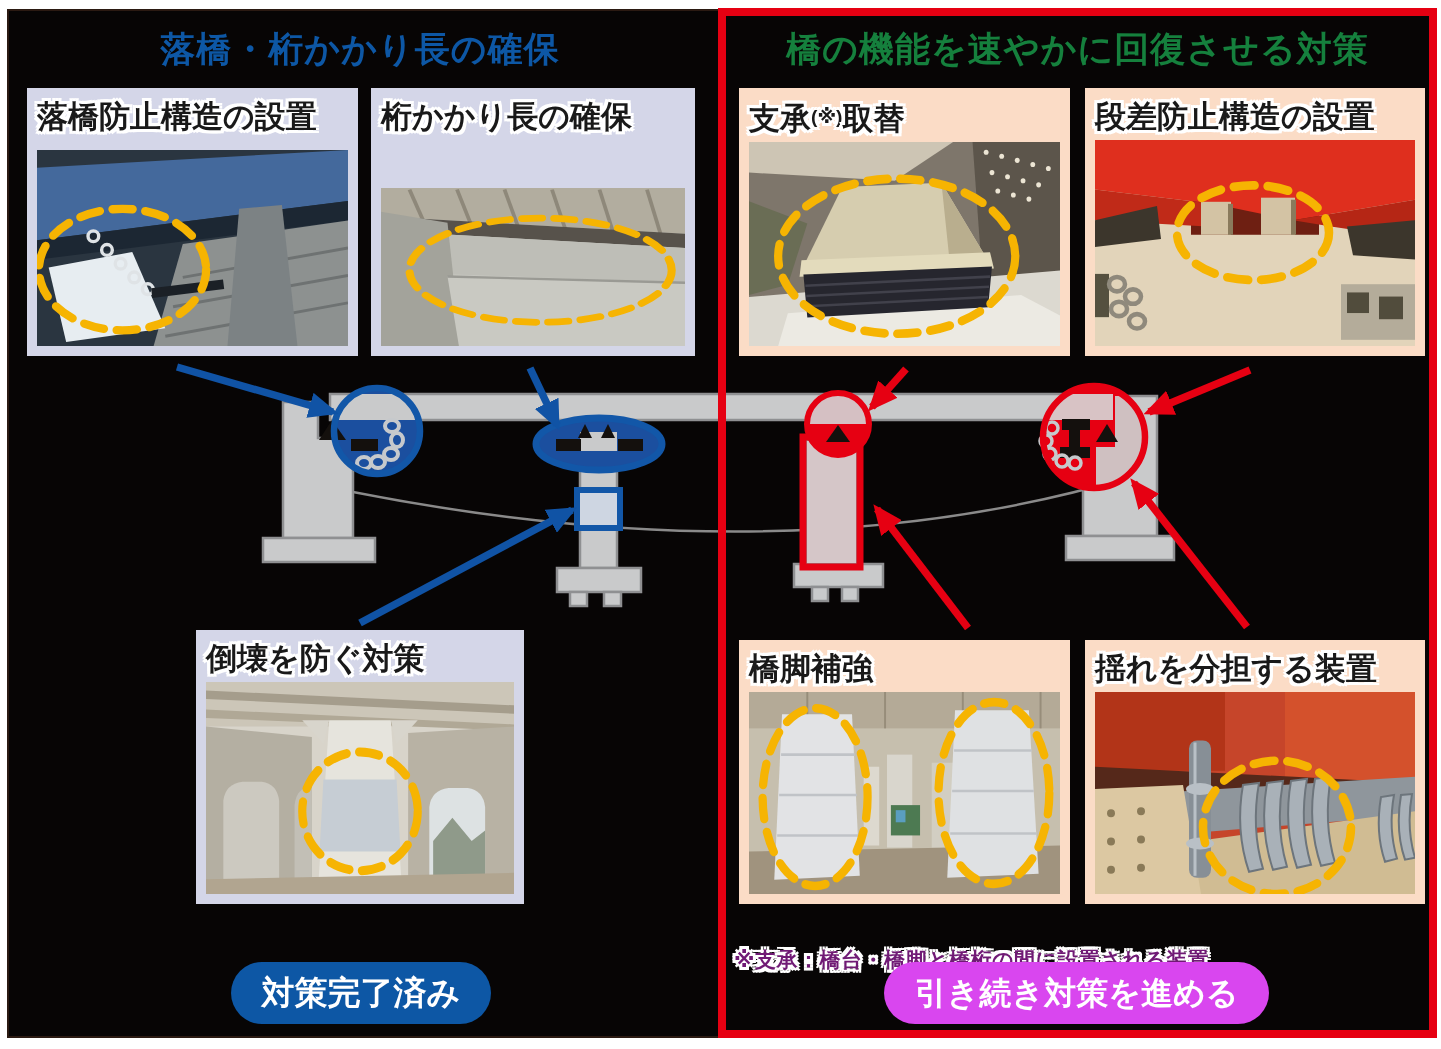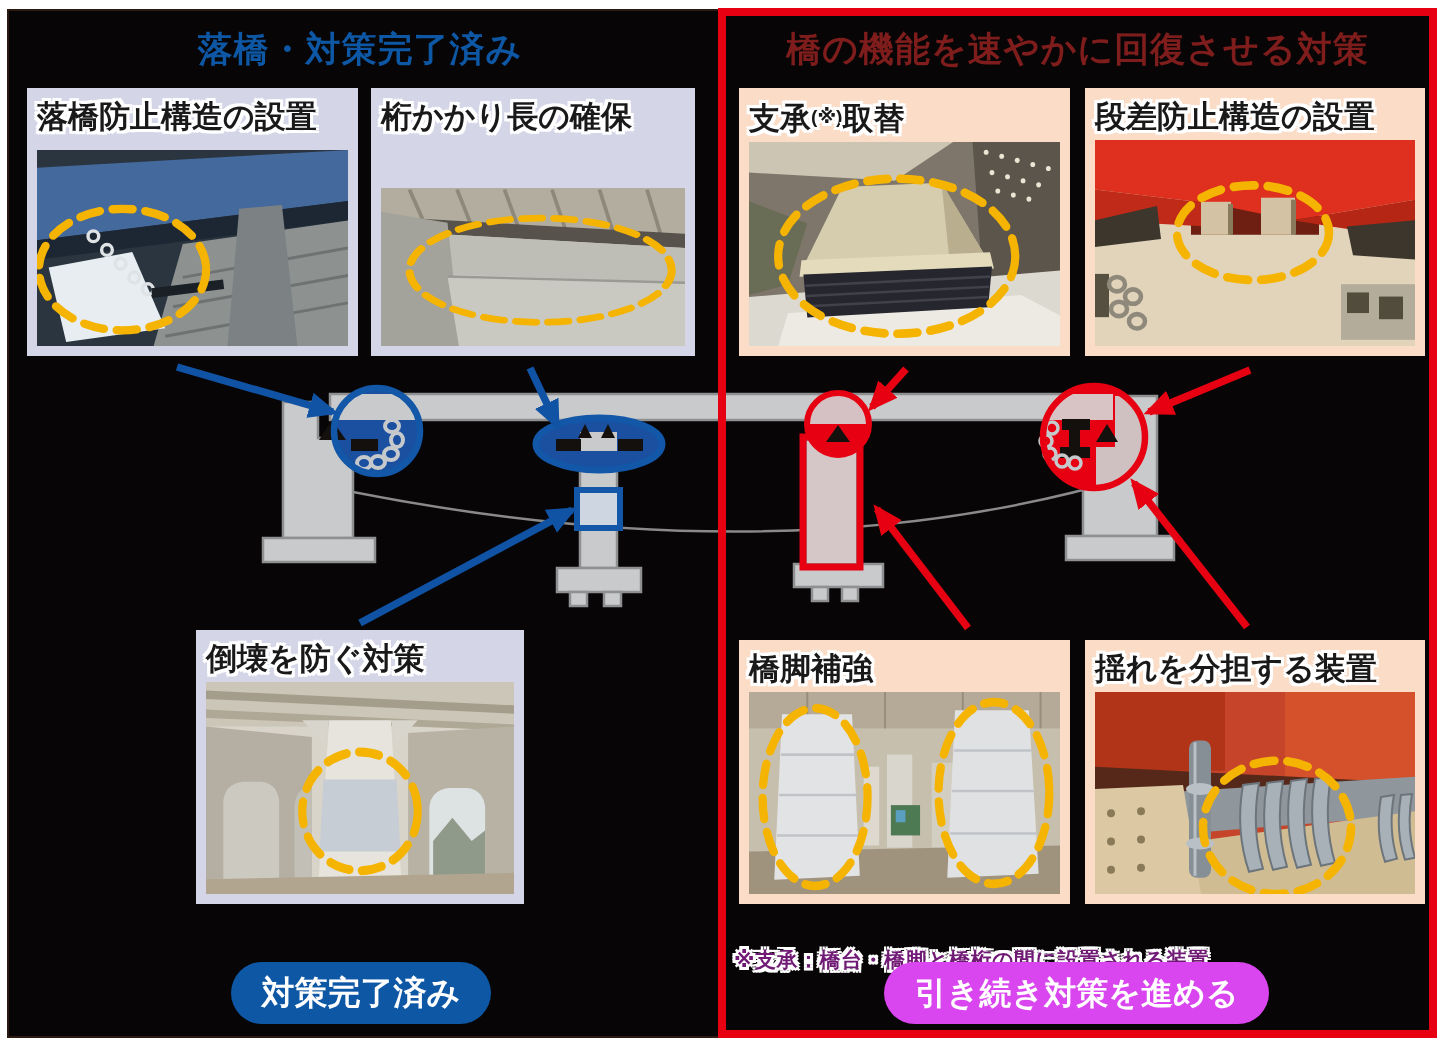--- a/index.html
+++ b/index.html
@@ -6,21 +6,21 @@
   #stage{position:relative;width:1441px;height:1049px;background:#ffffff;overflow:hidden;
          font-family:"Liberation Sans","DejaVu Sans",sans-serif;}
   .black-panel{position:absolute;left:7px;top:9px;width:1430px;height:1029px;background:#070505;
                border:2px solid #2b1a12;box-sizing:border-box;}
   .layer{position:absolute;left:0;top:0;width:1441px;height:1049px;pointer-events:none;}
   .red-box{position:absolute;left:718px;top:8px;width:719px;height:1030px;
            border:8px solid #e60012;box-sizing:border-box;}
   .section-title{position:absolute;top:26px;height:46px;font-size:35px;font-weight:bold;
                  text-align:center;letter-spacing:1px;line-height:46px;}
   .title-blue{left:10px;width:700px;color:#0d57a5;}
-  .title-red{left:726px;width:703px;color:#7f1d1d;}
+  .title-red{left:726px;width:703px;color:#15803d;}
   .card{position:absolute;box-sizing:border-box;padding:6px 10px 10px 10px;display:flex;flex-direction:column;}
   .card-blue{background:#d4d6e8;}
   .card-peach{background:#fbdcc6;}
   .card-label{font-size:31px;font-weight:bold;color:#191919;line-height:46px;white-space:nowrap;
               text-shadow:-3px -3px 0 #fff,3px -3px 0 #fff,-3px 3px 0 #fff,3px 3px 0 #fff,
                           -3px 0 0 #fff,3px 0 0 #fff,0 -3px 0 #fff,0 3px 0 #fff;}
   .card-label .sup{font-size:0.62em;vertical-align:6px;}
   .photo{flex:1;width:100%;display:block;}
   .badge{position:absolute;top:962px;height:62px;line-height:62px;border-radius:31px;
          color:#ffffff;font-weight:bold;text-align:center;}
@@ -157,21 +157,21 @@
       <line x1="906" y1="369" x2="872" y2="407" marker-end="url(#mred)"></line>
       <line x1="968" y1="628" x2="877" y2="509" marker-end="url(#mred)"></line>
       <line x1="1250" y1="370" x2="1149" y2="412" marker-end="url(#mred)"></line>
       <line x1="1247" y1="627" x2="1134" y2="483" marker-end="url(#mred)"></line>
     </g>
   </svg>
 
   <div class="red-box"></div>
 
   <div class="layer">
-    <div class="section-title title-blue">落橋・対策完了済み</div>
+    <div class="section-title title-blue">落橋・桁かかり長の確保</div>
 
     <div class="card card-blue c1">
       <div class="card-label">落橋防止構造の設置</div>
       <svg class="photo" viewBox="0 0 320 200" preserveAspectRatio="none">
         <rect width="320" height="200" fill="#2a3540"></rect>
         <polygon points="0,18 320,0 320,52 0,92" fill="#44699c"></polygon>
         <polygon points="0,92 320,52 320,72 0,112" fill="#1c2733"></polygon>
         <polygon points="150,96 320,72 320,200 120,200" fill="#8d9190"></polygon>
         <g stroke="#6e7272" stroke-width="3">
           <line x1="150" y1="130" x2="320" y2="100"></line>

